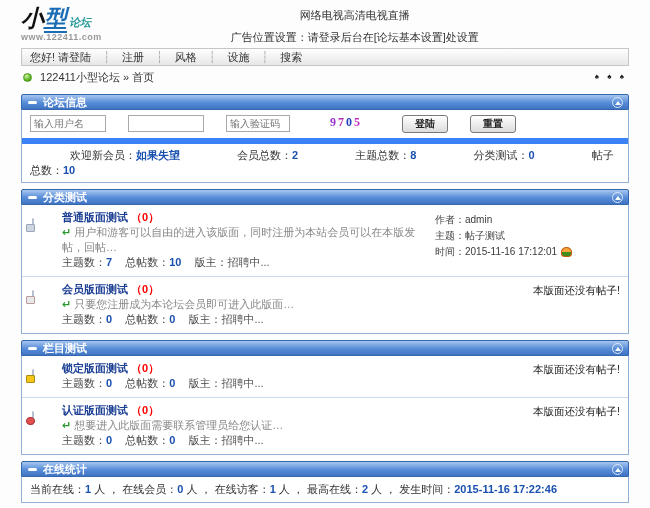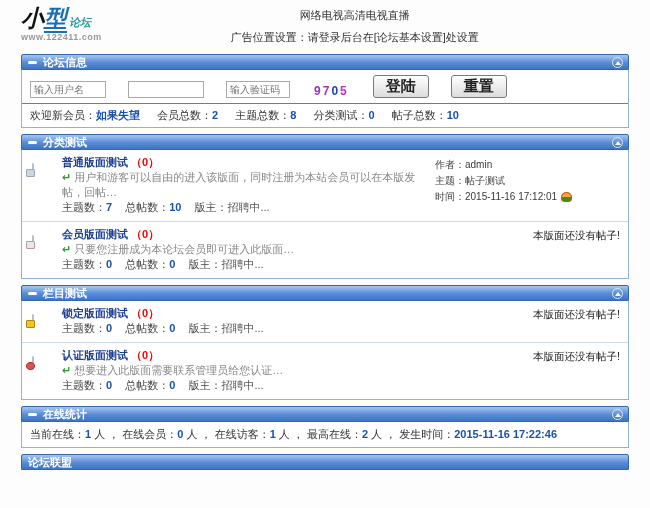--- a/index.html
+++ b/index.html
@@ -50,36 +50,36 @@
   .dash { display: inline-block; width: 9px; height: 3px; background: #fff; border-radius: 2px; margin-right: 6px; }
   .collapse {
     position: absolute; right: 5px; top: 2px; width: 11px; height: 11px;
     border: 1px solid #dce9fa; border-radius: 50%;
     display: flex; align-items: center; justify-content: center; cursor: pointer;
   }
   .collapse i { width: 0; height: 0; border-left: 3px solid transparent; border-right: 3px solid transparent; border-bottom: 4px solid #fff; }
   .panel { border: 1px solid #93b1d6; border-top: none; background: #fff; }
 
   
-  .login-row { padding: 5px 8px; display: flex; align-items: flex-end; gap: 22px; border-bottom: 1px solid #3b82f6; }
+  .login-row { padding: 5px 8px; display: flex; align-items: flex-start; gap: 22px; border-bottom: 6px solid #3b82f6; }
   .login-row input {
     height: 17px; border: 1px solid #a9a9a9; font-size: 10px; color: #555;
     padding: 0 3px; width: 76px; font-family: inherit;
   }
   .login-row input.captcha-in { width: 64px; }
-  .cap { font-weight: bold; font-size: 12px; letter-spacing: 2px; margin: 0 2px; }
+  .cap { font-weight: bold; font-size: 12px; letter-spacing: 2px; margin: 0 18px; font-family: Liberation Serif, serif; }
   .cap .c1 { color: #9b30d0; } .cap .c2 { color: #b030b0; }
   .cap .c3 { color: #2040c0; } .cap .c4 { color: #c030c0; }
   .btn {
     border: 1px solid #7a7a7a; border-radius: 3px; background: linear-gradient(#fff, #dcdcdc);
-    font-weight: bold; font-size: 15px; padding: 1px 12px; cursor: pointer; color: #222;
+    font-weight: bold; font-size: 10px; padding: 1px 12px; cursor: pointer; color: #222;
     font-family: inherit;
   }
   .stat-row { padding: 4px 8px; }
-  .stat-row .seg { margin-right: 14px; }
+  .stat-row .seg { margin-right: 14px; margin-left: 40px; }
   .num { font-weight: bold; color: #1a50b0; }
 
   
   .forum-row { display: flex; padding: 5px 8px 6px 10px; }
   .forum-row + .forum-row { border-top: 1px solid #c9daf0; }
   .f-iconcell { width: 30px; padding-top: 9px; }
   .folder { width: 16px; height: 21px; border-radius: 2px; position: relative; border: 1px solid rgba(120,140,170,.55); }
   .folder::after { content: ""; position: absolute; right: -2px; bottom: -1px; width: 7px; height: 6px; border-radius: 1px; }
   .f-blue  { background: linear-gradient(120deg, #e8eefa 45%, #aebedd 55%); }
   .f-blue::after  { background: #cfd6e2; border: 1px solid #9aa6ba; }
@@ -120,21 +120,39 @@
         <span class="logo-main">小</span><span class="logo-main logo-xing">型</span><span class="logo-sub">论坛</span>
       </div>
       <div class="logo-url">www.122411.com</div>
     </div>
     <div class="ad-box">
       <div class="ad-line1">网络电视高清电视直播</div>
       <div class="ad-line2">广告位置设置：请登录后台在[论坛基本设置]处设置</div>
     </div>
   </div>
 
-
+  <div class="nav">
+    <span class="greet">您好! 请登陆</span>
+    <span class="sep">┆</span>
+    <a>注册</a>
+    <span class="sep">┆</span>
+    <a>风格</a>
+    <span class="sep">┆</span>
+    <a>设施</a>
+    <span class="sep">┆</span>
+    <a>搜索</a>
+  </div>
+
+  <div class="crumb">
+    <span class="dot"></span>
+    <span>122411小型论坛</span>
+    <span>»</span>
+    <span>首页</span>
+    <span class="crumb-right">♠ ♠ ♠</span>
+  </div>
 
   <div class="section">
     <div class="bar">
       <span class="dash"></span>
       <span>论坛信息</span>
       <span class="collapse">
           <i></i>
         </span>
     </div>
     <div class="panel">

